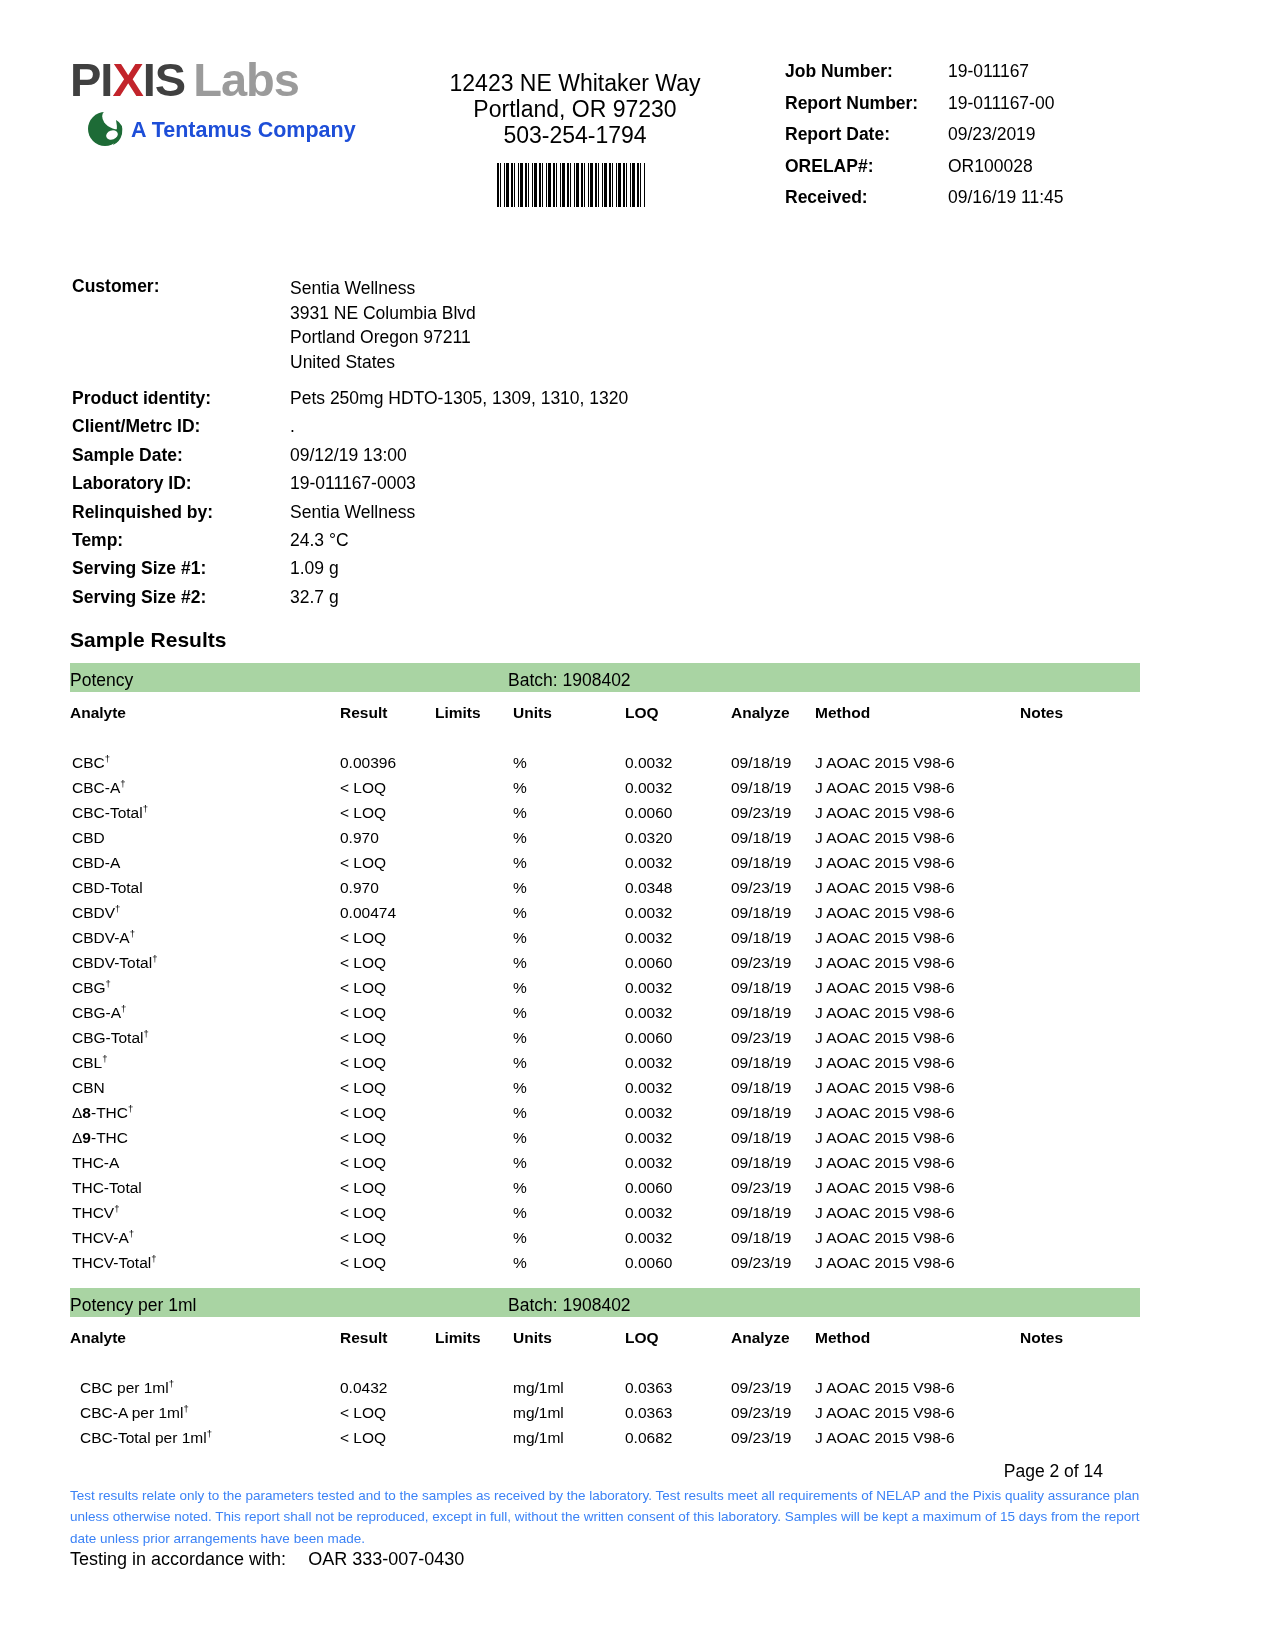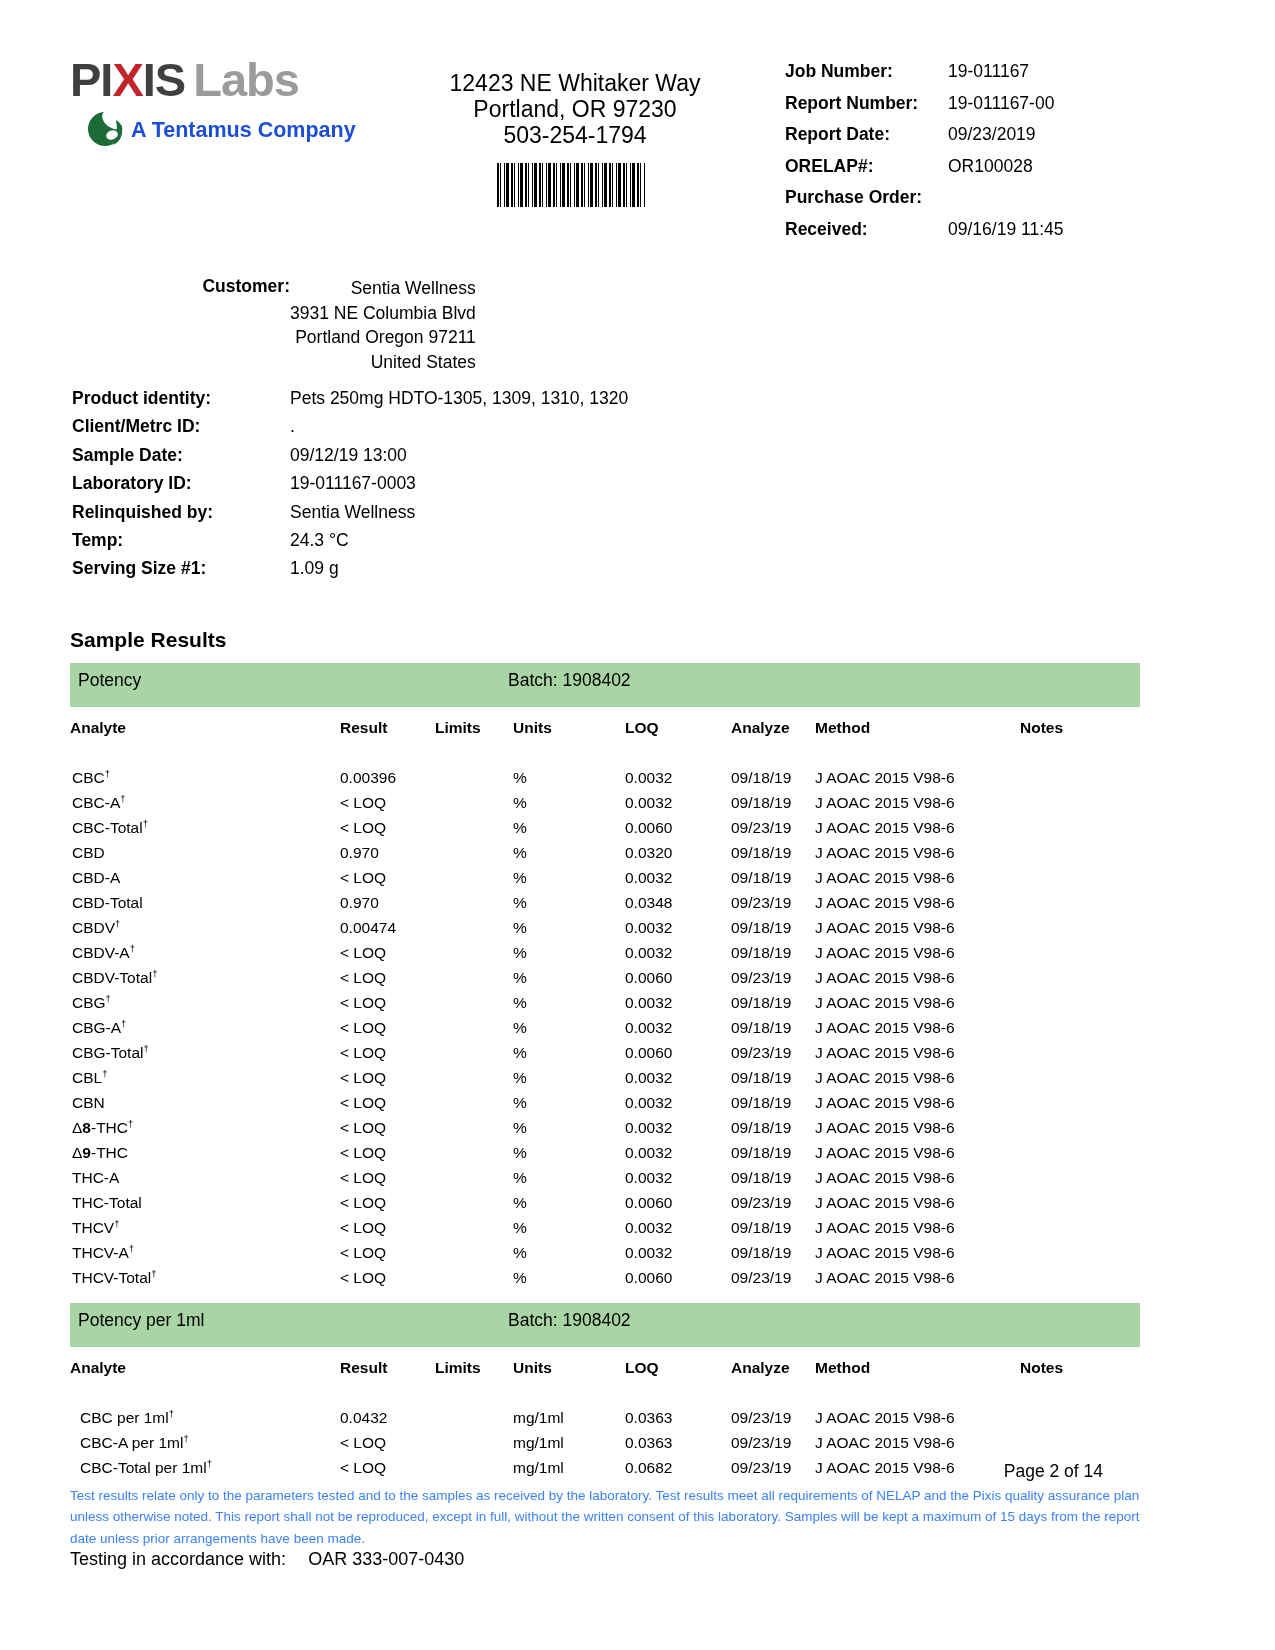--- a/index.html
+++ b/index.html
@@ -25,32 +25,32 @@
              #000 9px,#000 12px,#fff 12px,#fff 14px);}
 
   .meta-block{position:absolute;left:785px;top:56px;width:360px;}
   .meta-row{display:flex;line-height:31.5px;}
   .meta-label{width:163px;font-weight:bold;font-size:17.5px;}
   .meta-value{font-size:17.5px;}
 
   
   .kv{display:flex;font-size:17.5px;}
   .kv .k{width:218px;font-weight:bold;}
-  .customer-block{position:absolute;left:72px;top:276px;text-align:right;}
+  .customer-block{position:absolute;left:72px;top:276px;}
   .customer-block .lines{line-height:24.6px;}
   .sample-info{position:absolute;left:72px;top:384px;}
   .sample-info .kv{line-height:28.4px;}
 
   
   .results-title{position:absolute;left:70px;top:628px;width:1070px;text-align:left;
                  font-weight:bold;font-size:21px;}
   .sections{position:absolute;left:70px;top:663px;width:1070px;}
   .section + .section{margin-top:13px;}
-  .bar{position:relative;height:44px;line-height:34px;background:#a9d4a3;
-       font-size:17.5px;padding-left:8px;box-sizing:border-box;}
+  .bar{position:relative;height:29px;line-height:34px;background:#a9d4a3;
+       font-size:17.5px;box-sizing:border-box;}
   .bar-batch{position:absolute;left:438px;top:0;}
   .hdr-row{margin-top:8px;font-weight:bold;font-size:15.5px;line-height:26px;}
   .rows{margin-top:24px;}
   .section:nth-child(2) .rows{}
   .hdr-row,.trow{display:grid;grid-template-columns:270px 95px 78px 112px 106px 84px 205px 1fr;}
   .trow{line-height:25px;font-size:15.5px;}
   .cell{white-space:nowrap;overflow:visible;}
   .cell-analyte{padding-left:2px;}
   .section:nth-child(2) .cell-analyte{padding-left:10px;}
   .cell sup{font-size:9.5px;vertical-align:super;line-height:0;}
@@ -100,24 +100,20 @@
       </div>
       <div class="meta-row">
         <div class="meta-label">Report Date:</div>
         <div class="meta-value">09/23/2019</div>
       </div>
       <div class="meta-row">
         <div class="meta-label">ORELAP#:</div>
         <div class="meta-value">OR100028</div>
       </div>
       <div class="meta-row">
-        <div class="meta-label">Purchase Order:</div>
-        <div class="meta-value"></div>
-      </div>
-      <div class="meta-row">
         <div class="meta-label">Received:</div>
         <div class="meta-value">09/16/19  11:45</div>
       </div>
     </div>
 
   <div class="customer-block kv">
     <div class="k">Customer:</div>
     <div class="lines" id="customer-lines">
         <div>Sentia Wellness</div>
         <div>3931 NE Columbia Blvd</div>
@@ -147,20 +143,24 @@
         <div class="k">Relinquished by:</div>
         <div>Sentia Wellness</div>
       </div>
       <div class="kv">
         <div class="k">Temp:</div>
         <div>24.3 °C</div>
       </div>
       <div class="kv">
         <div class="k">Serving Size #1:</div>
         <div>1.09 g</div>
+      </div>
+      <div class="kv">
+        <div class="k">Serving Size #2:</div>
+        <div>32.7 g</div>
       </div>
     </div>
 
   <div class="results-title">Sample Results</div>
   <div class="sections" id="sections">
   <div class="section">
     <div class="bar">
       <span class="bar-title">Potency</span>
       <span class="bar-batch">Batch: 1908402</span>
     </div>

